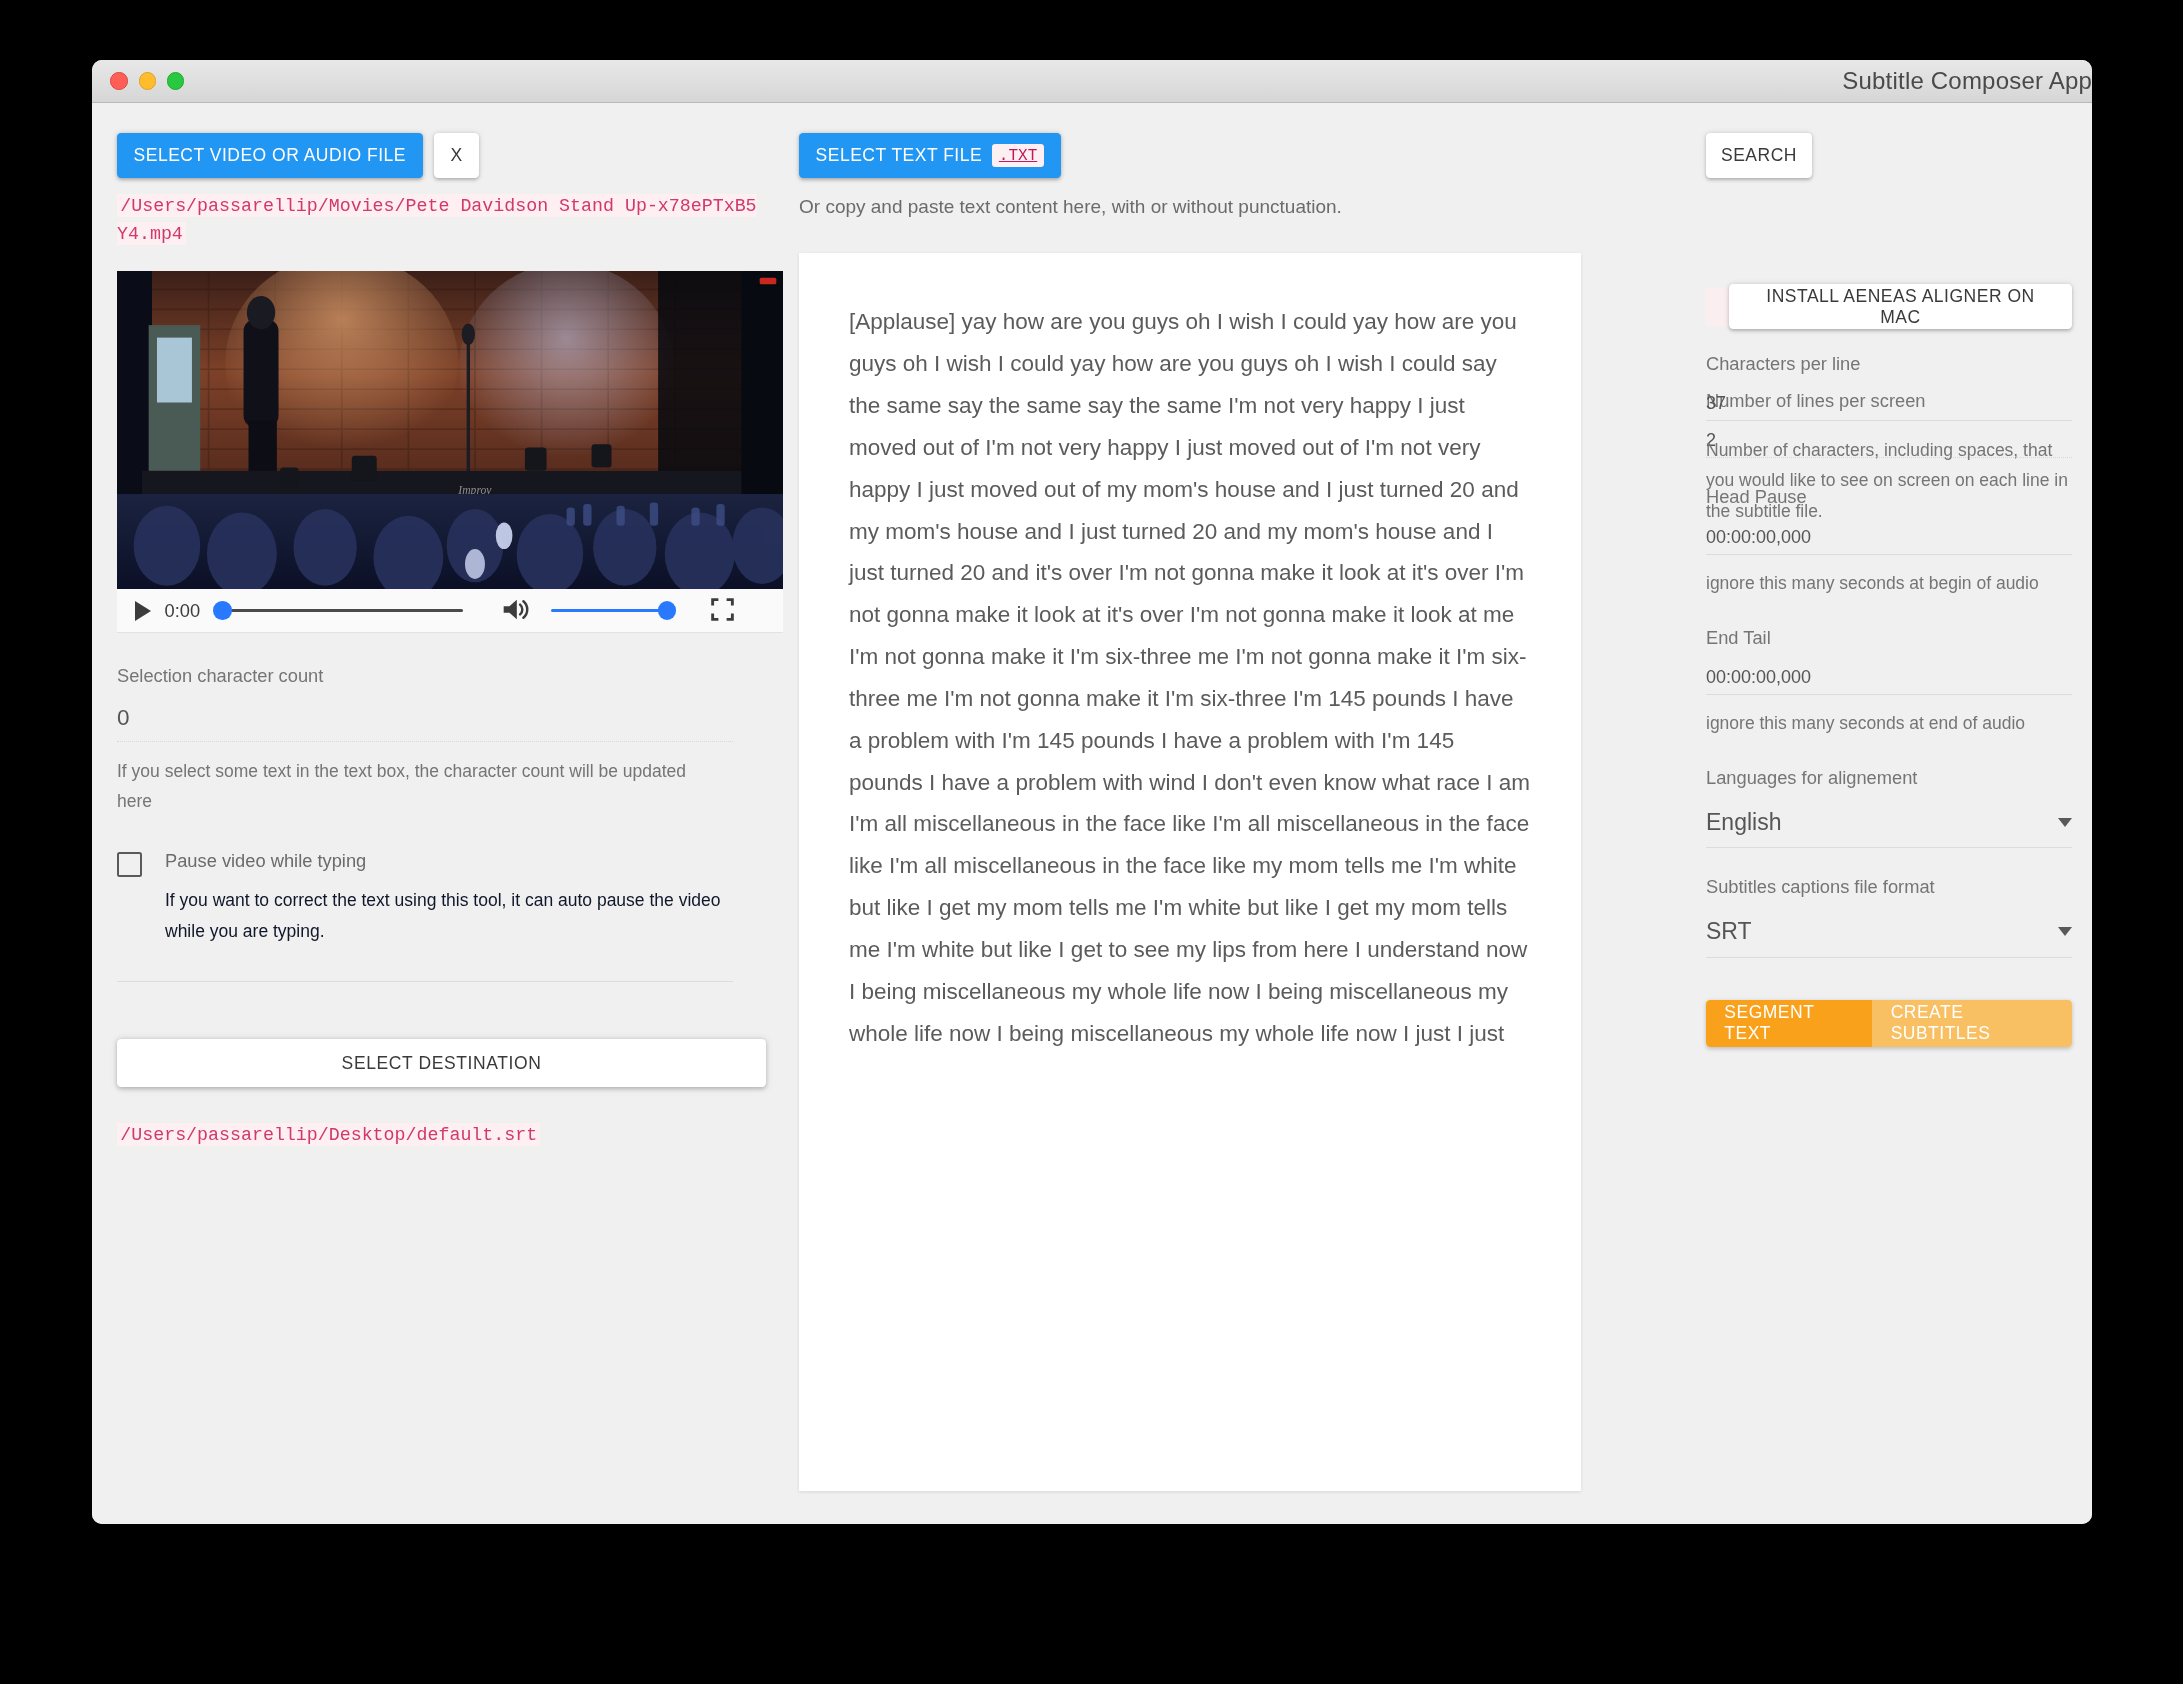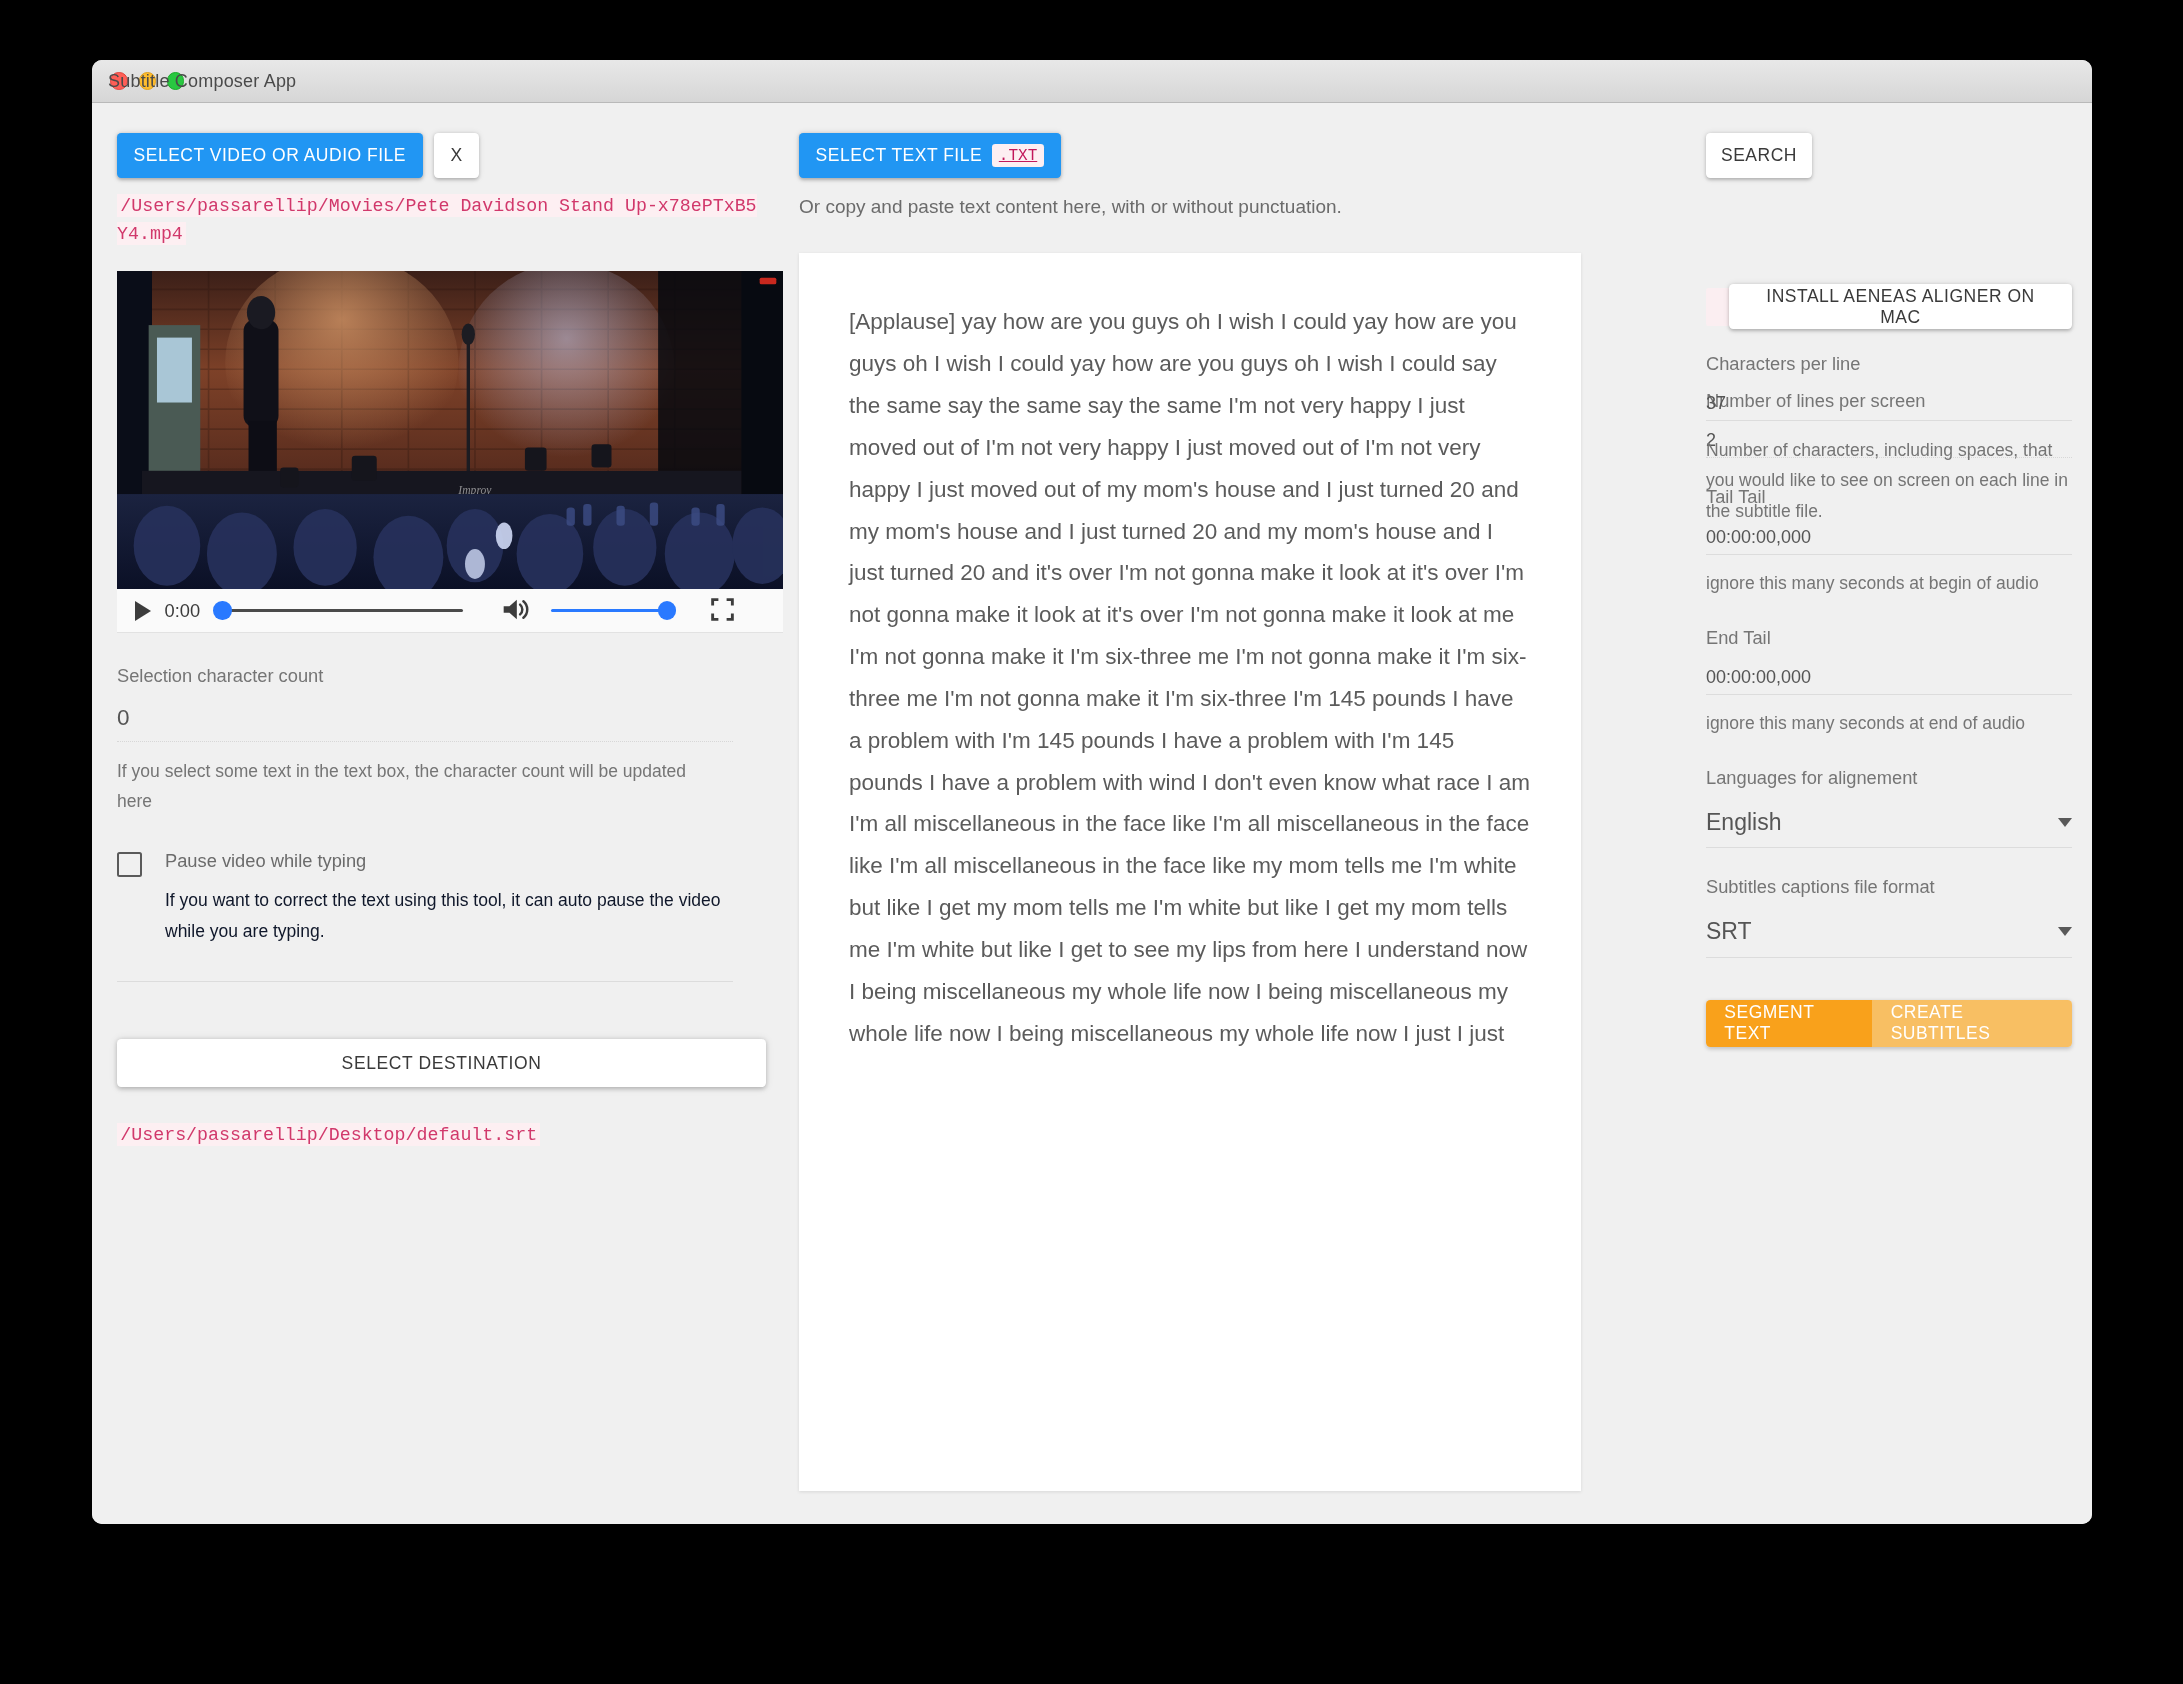--- a/index.html
+++ b/index.html
@@ -28,24 +28,23 @@
     background: linear-gradient(#e8e8e8, #d6d6d6);
     border-bottom: 0.8px solid #b9b9b9;
     display: flex; align-items: center;
   }
   .traffic { display: flex; gap: 10.8px; margin-left: 18.3px; }
   .dot { width: 17.5px; height: 17.5px; border-radius: 50%; }
   .dot.red    { background: #ff5f57; border: 0.8px solid #e0443e; }
   .dot.yellow { background: #ffbd2e; border: 0.8px solid #dea123; }
   .dot.green  { background: #28c840; border: 0.8px solid #1aab29; }
   .win-title {
-    position: absolute; left: 0; right: 0; text-align: left;
-    font-size: 18px; color: #4a4a4a; letter-spacing: 0.2px;
+    position: absolute; left: 0; right: 0; text-align: right;
+    font-size: 24px; color: #4a4a4a; letter-spacing: 0.2px;
     pointer-events: none;
-    padding-left: 16px;
   }
 
   .content {
     position: relative;
     width: 100%; height: calc(100% - 43px);
     background: #f0f0f0;
     padding: 0;
   }
 
   
@@ -378,21 +377,21 @@
             <div class="r-help">Number of characters, including spaces, that you would like to see on screen on each line in the subtitle file.</div>
           </div>
         </div>
 
         <div style="margin-top:37px;">
           <div class="r-label" style="margin-top:0;">Number of lines per screen</div>
           <div class="r-value divider-dotted">2</div>
         </div>
 
         <div>
-          <div class="r-label">Tail Tail</div>
+          <div class="r-label">Head Pause</div>
           <div class="r-value divider-solid">00:00:00,000</div>
           <div class="r-help">ignore this many seconds at begin of audio</div>
         </div>
 
         <div>
           <div class="r-label">End Tail</div>
           <div class="r-value divider-solid">00:00:00,000</div>
           <div class="r-help">ignore this many seconds at end of audio</div>
         </div>
 

